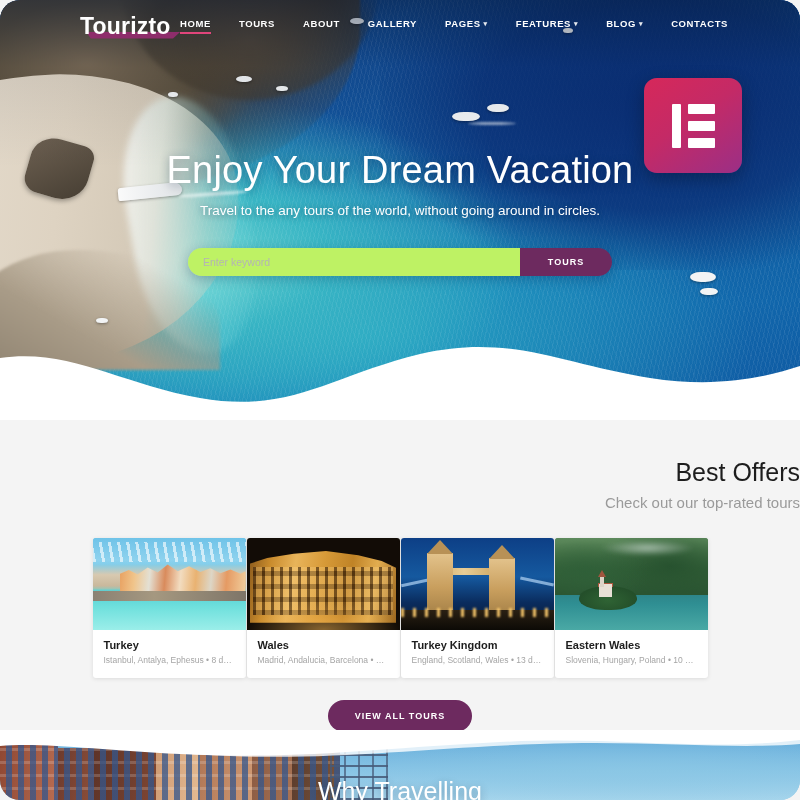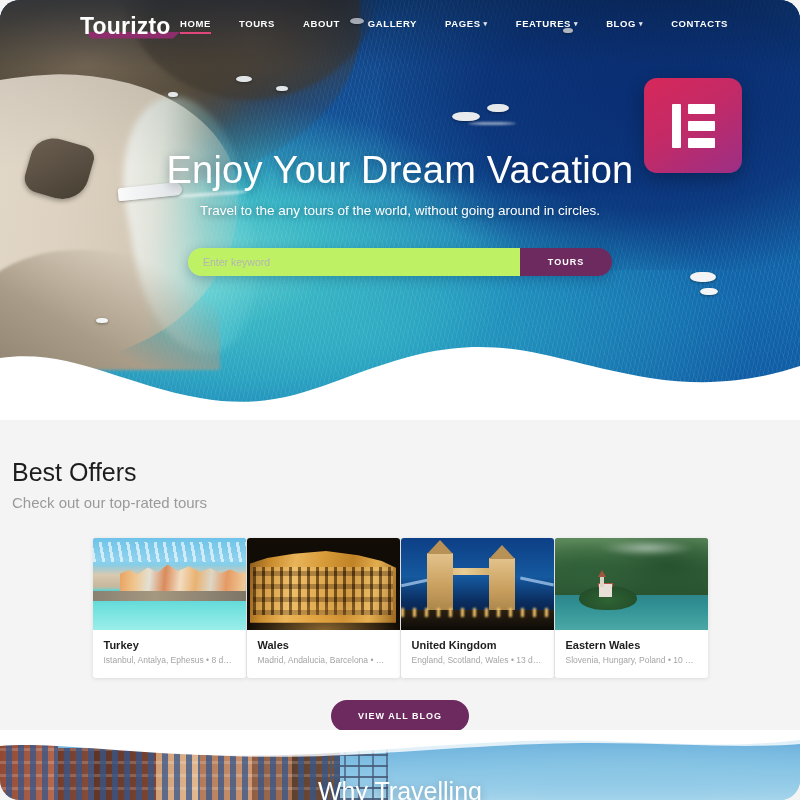--- a/index.html
+++ b/index.html
@@ -198,21 +198,21 @@
     position: absolute; left: 0; right: 0; bottom: -1px; height: 115px;
     z-index: 16; pointer-events: none;
   }
   .wave-divider svg { display: block; width: 100%; height: 100%; }
 
   
   .offers {
     position: absolute; top: 420px; left: 0; right: 0; height: 310px;
     background: #f4f4f4;
   }
-  .section-head { text-align: left; padding-top: 38px; margin-left: 12px; }
+  .section-head { text-align: right; padding-top: 38px; margin-left: 12px; }
   .section-title { font-size: 25px; color: #1d1d1d; font-weight: normal; }
   .section-sub { margin-top: 7px; font-size: 15px; color: #9a9a9a; }
 
   .cards {
     display: flex; justify-content: center; gap: 1px;
     margin-top: 27px;
   }
   .card {
     width: 153px; background: #fff;
     border-radius: 3px;
@@ -534,21 +534,21 @@
           <div class="img-uk"></div>
           <div class="uk-cable c1"></div>
           <div class="uk-cable c2"></div>
           <div class="uk-span"></div>
           <div class="uk-tower left"></div>
           <div class="uk-tower right"></div>
           <div class="uk-deck"></div>
           <div class="uk-lights"></div>
         </div>
         <div class="card-body">
-          <div class="card-title">United Kingdom</div>
+          <div class="card-title">Turkey Kingdom</div>
           <div class="card-meta">England, Scotland, Wales • 13 days...</div>
         </div>
       </div>
 
       <div class="card">
         <div class="card-img">
           <div class="img-ee"></div>
           <div class="ee-hills"></div>
           <div class="ee-mist"></div>
           <div class="ee-shore"></div>
@@ -559,21 +559,21 @@
         </div>
         <div class="card-body">
           <div class="card-title">Eastern Wales</div>
           <div class="card-meta">Slovenia, Hungary, Poland • 10 days...</div>
         </div>
       </div>
 
     </div>
 
     <div class="cta-wrap">
-      <button class="cta-btn">VIEW ALL BLOG</button>
+      <button class="cta-btn">VIEW ALL TOURS</button>
     </div>
   </div>
 
   <div class="why">
     <div class="why-sky"></div>
     <div class="why-buildings">
       <div class="bld b1">
           <div class="bld-win"></div>
         </div>
       <div class="bld b2">

